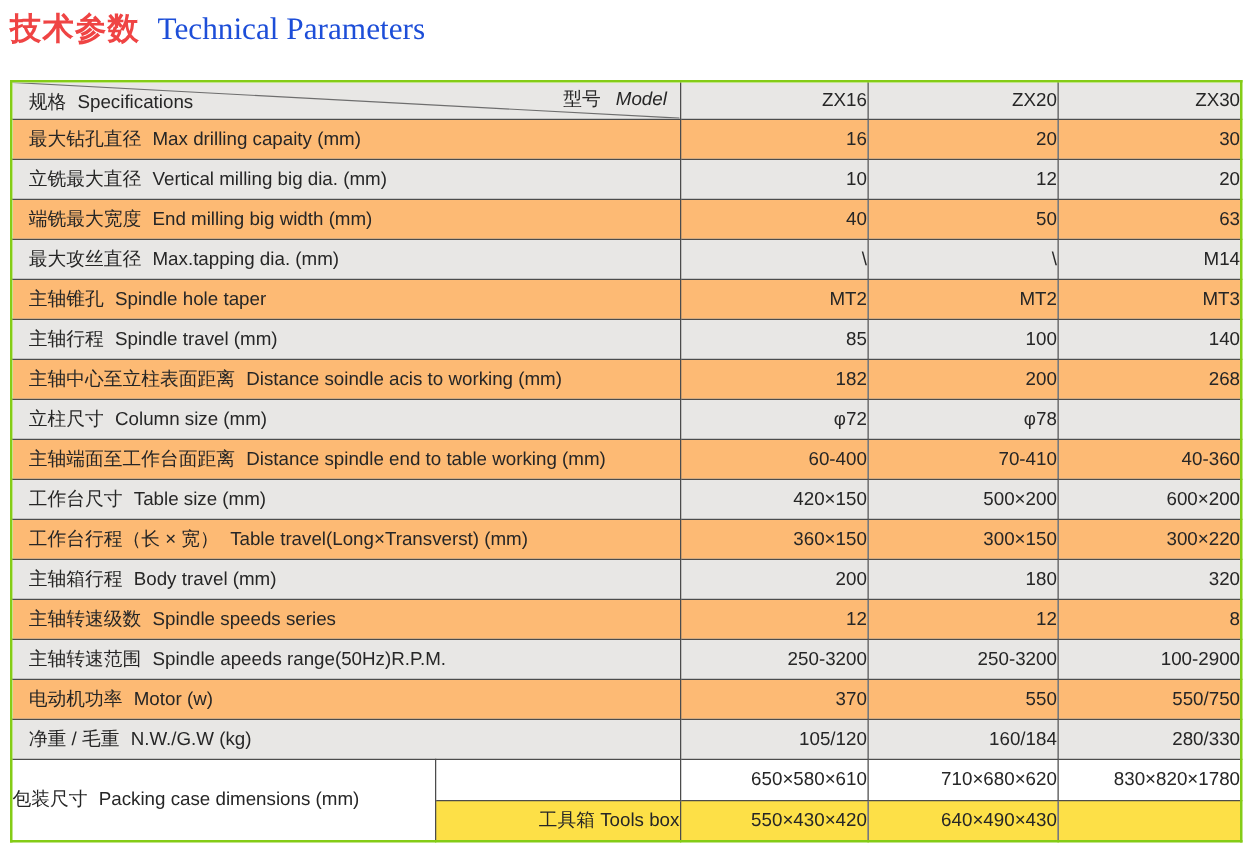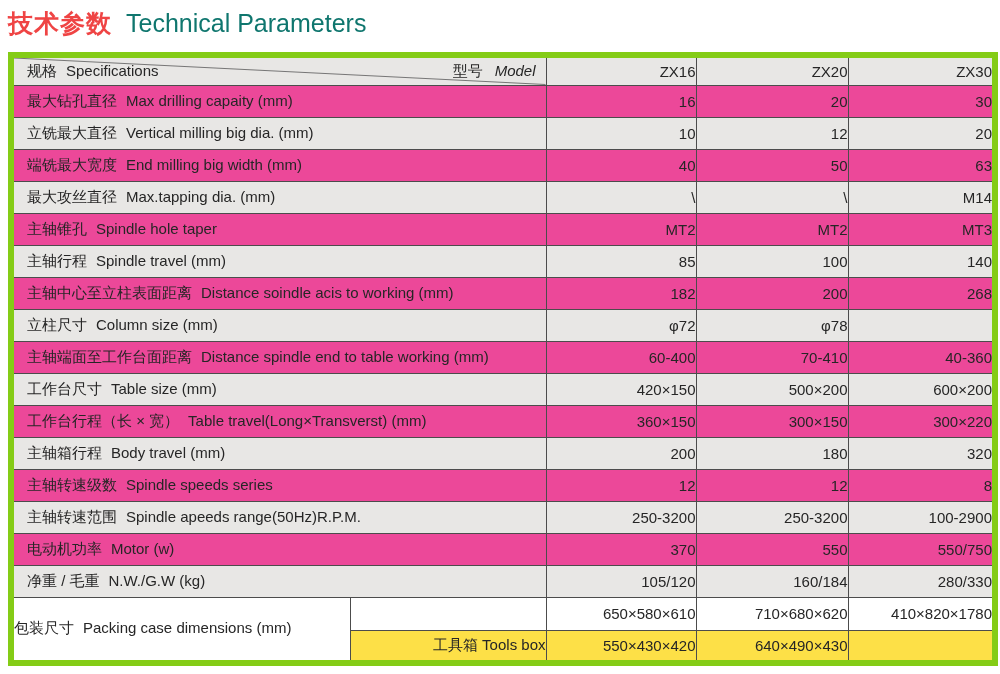--- a/index.html
+++ b/index.html
@@ -8,39 +8,40 @@
     background:#ffffff;
     font-family:"Liberation Sans", sans-serif;
     position:relative;
     color:#262626;
   }
   .page-title{
     position:absolute;left:8px;top:8px;
     font-size:25px;line-height:30px;white-space:nowrap;
   }
   .title-zh{font-weight:bold;color:#ef4444;letter-spacing:1px;}
-  .title-en{margin-left:14px;font-weight:500;color:#0f766e;}
+  .title-en{margin-left:14px;font-weight:500;color:#1d4ed8;font-family:Liberation Serif, serif;}
 
   .tbl-wrap{position:absolute;left:8px;top:52px;}
   table{
     border-collapse:collapse;
     table-layout:fixed;
     width:984px;
-    border:6px solid #84cc16;
+    border:2px solid #84cc16;
+    margin-top:12px;
   }
   td{
     border:1px solid #4c4c4c;
     font-size:15px;
     color:#262626;
     padding:0;
     overflow:hidden;
     white-space:nowrap;
   }
   thead tr{height:30px;background:#e8e7e5;}
-  tbody.main tr{height:32px;background:#ec4899;}
+  tbody.main tr{height:32px;background:#fdba74;}
   tbody.main tr.alt{background:#e8e7e5;}
   tbody.packing tr{height:33px;background:#ffffff;}
   tbody.packing tr.alt{background:#fde047;}
 
   .label-cell{padding-left:13px;text-align:left;}
   .zh{margin-right:9px;}
   .value-cell{text-align:right;}
 
   .diag-cell{position:relative;padding:0;}
   .diag-svg{position:absolute;left:0;top:0;width:100%;height:100%;display:block;}
@@ -182,21 +183,21 @@
         </tr>
       </tbody>
     <tbody class="packing">
       <tr>
         <td rowspan="2" class="packing-label-cell">
           <span class="zh">包装尺寸</span><span>Packing case dimensions (mm)</span>
         </td>
         <td></td>
         <td class="value-cell">650×580×610</td>
         <td class="value-cell">710×680×620</td>
-        <td class="value-cell">410×820×1780</td>
+        <td class="value-cell">830×820×1780</td>
       </tr>
       <tr class="alt">
         <td class="value-cell">工具箱 Tools box</td>
         <td class="value-cell">550×430×420</td>
         <td class="value-cell">640×490×430</td>
         <td class="value-cell"></td>
       </tr>
     </tbody>
   </table>
 </div>

